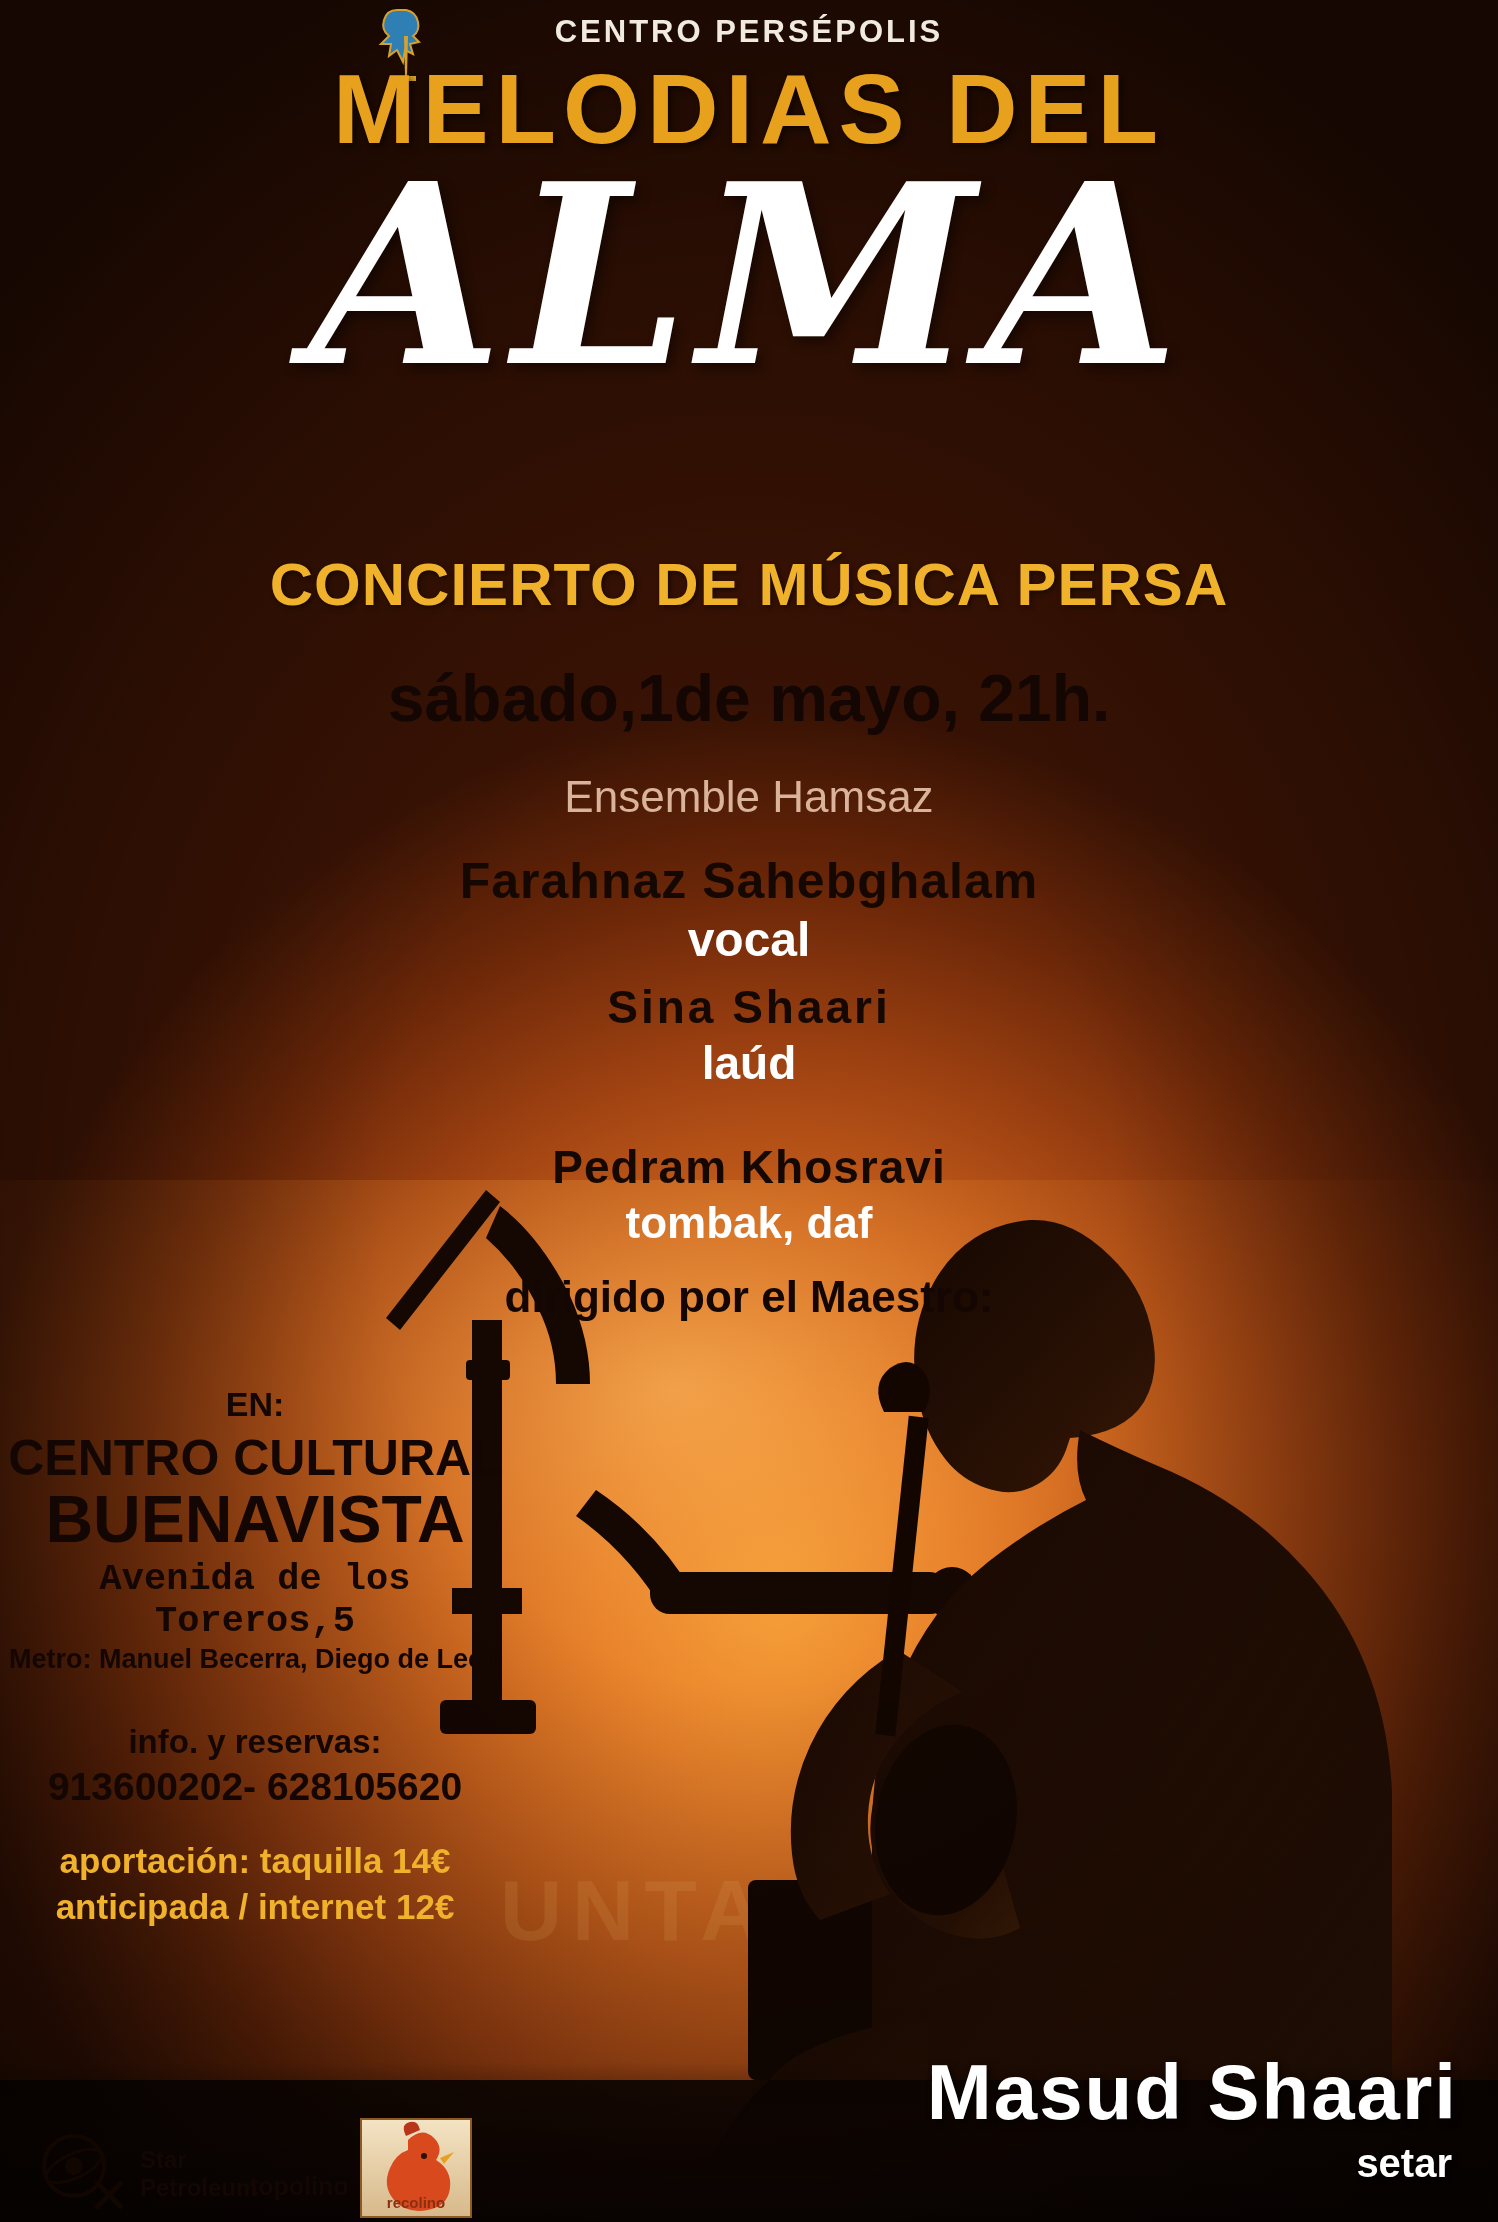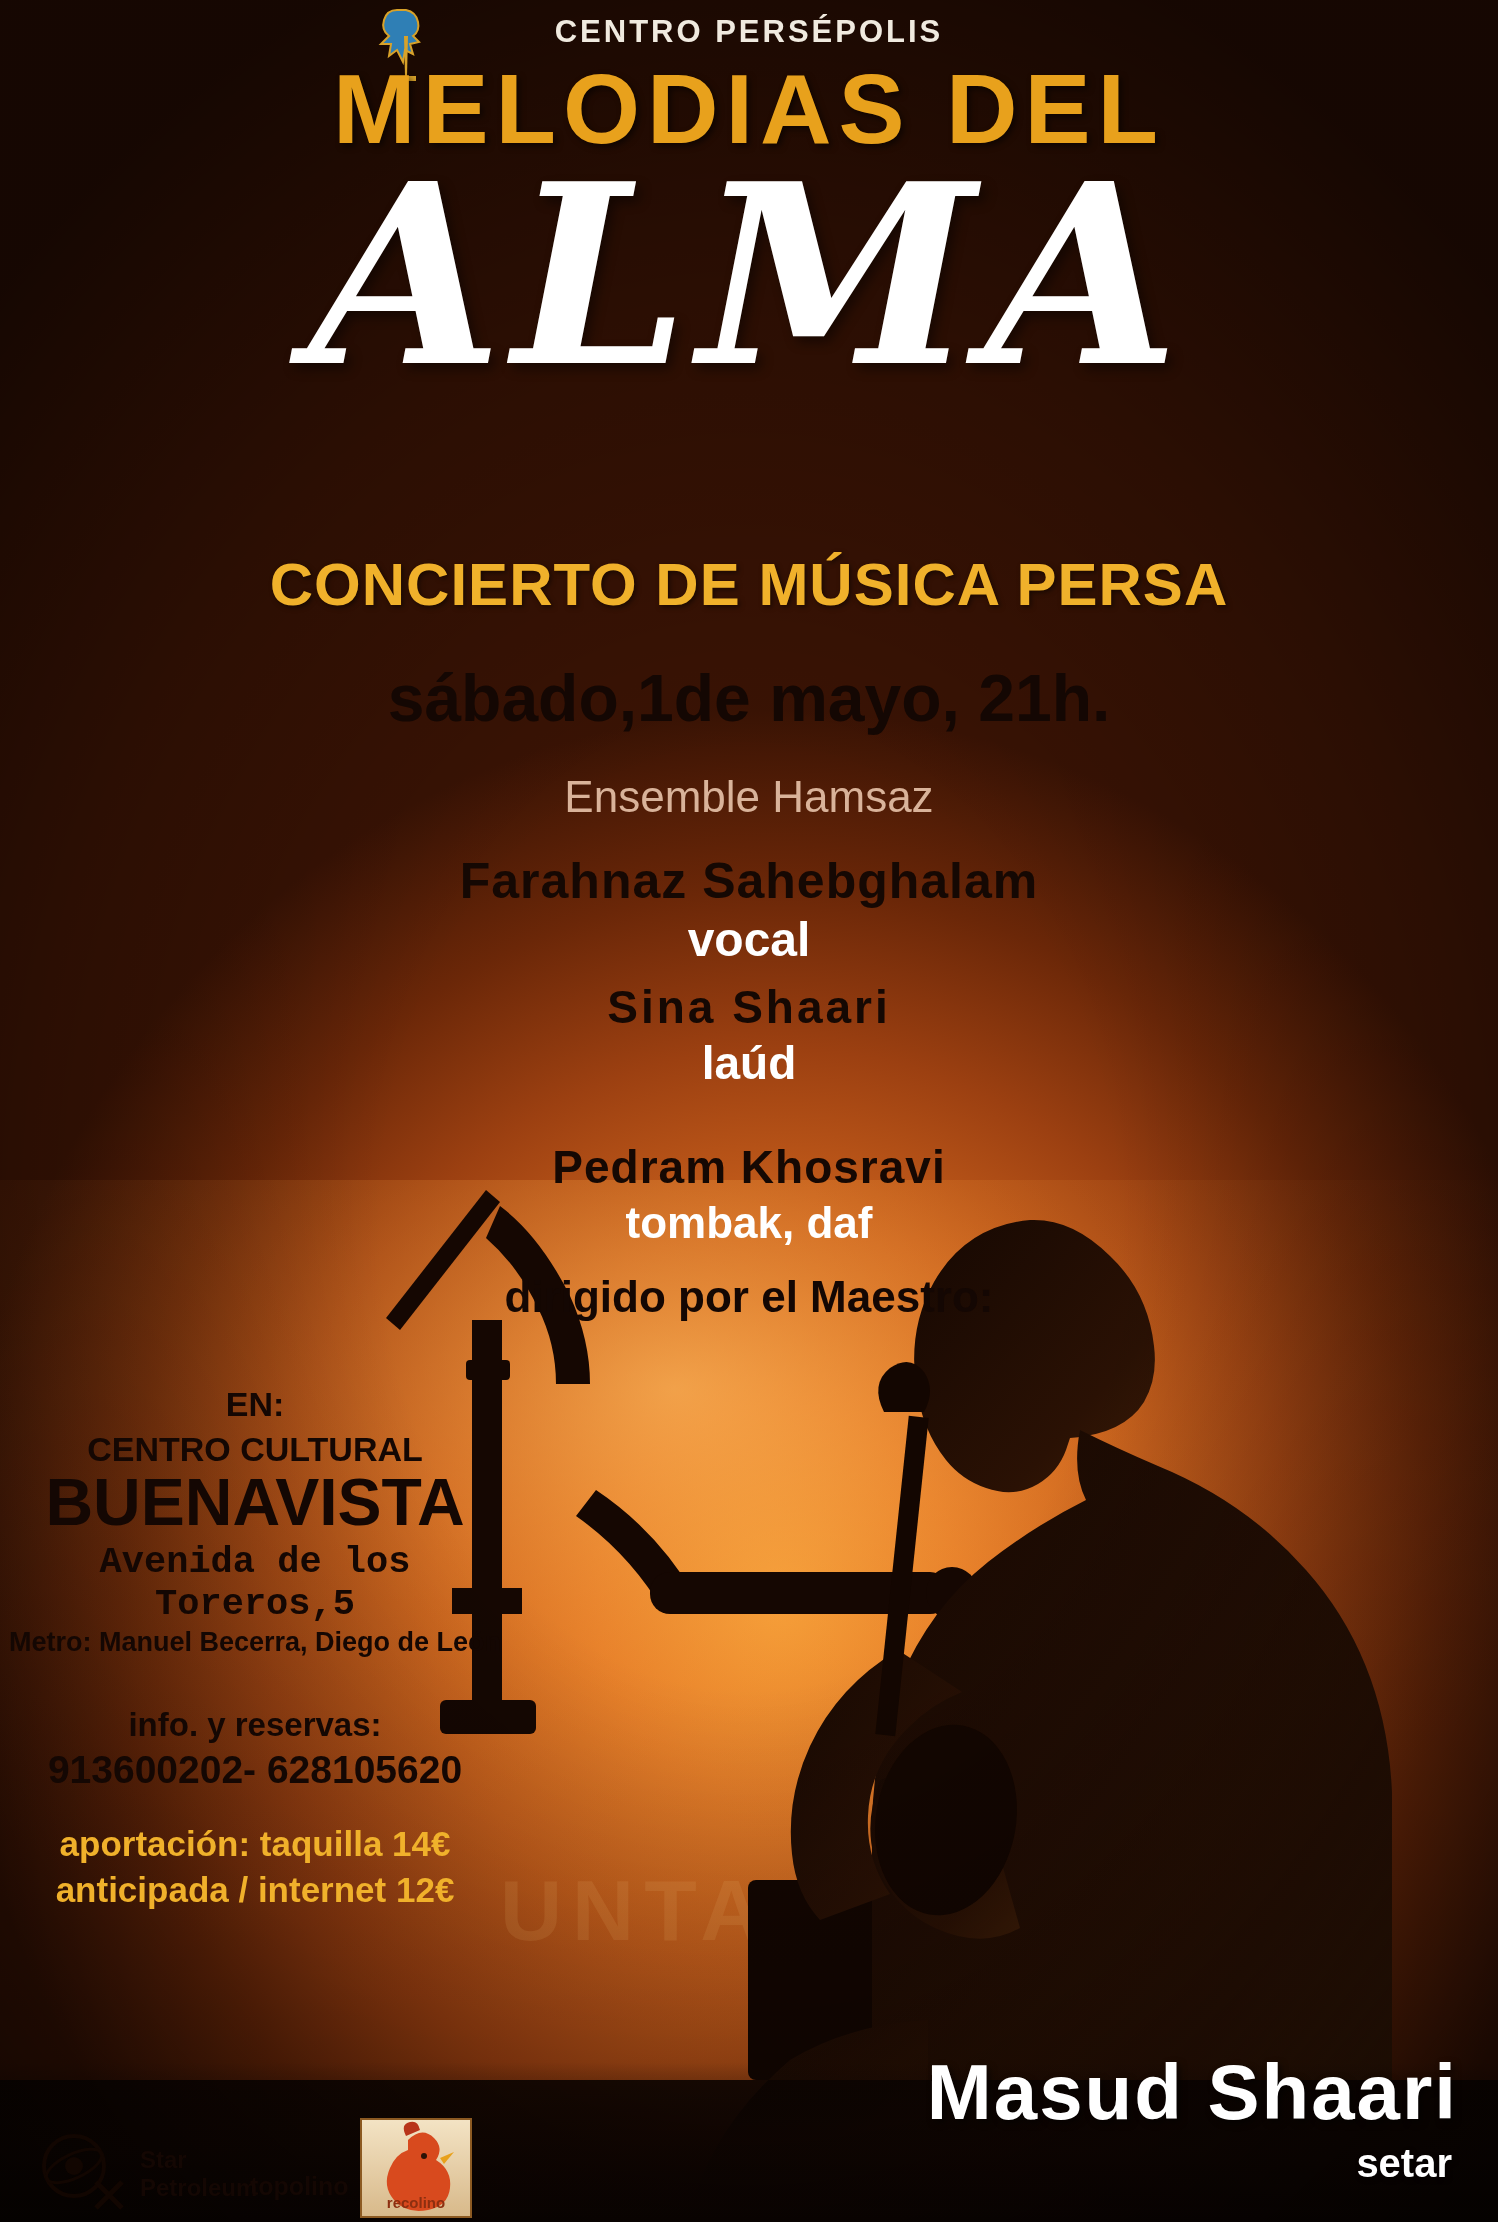--- a/index.html
+++ b/index.html
@@ -117,21 +117,21 @@
 
   
   #info-col {
     position: absolute;
     left: 0; top: 1385px;
     width: 510px;
     text-align: center;
     color: #140703;
   }
   #info-col .en { font-size: 34px; font-weight: bold; margin-bottom: 8px;}
-  #info-col .venue1 { font-size: 34px; font-weight: bold; line-height: 1.05;}
+  #info-col .venue1 { font-size: 50px; font-weight: bold; line-height: 1.05;}
   #info-col .venue2 { font-size: 66px; font-weight: bold; line-height: 1.05;}
   #info-col .addr { font-size: 37px; font-weight: bold; margin-top: 4px; font-family: Liberation Mono, monospace;}
   #info-col .metro { font-size: 27px; font-weight: bold; margin-top: 2px;}
   #info-col .resv-label { font-size: 33px; font-weight: bold; margin-top: 48px;}
   #info-col .phones { font-size: 39px; font-weight: bold; margin-top: 4px;}
   #info-col .price1 { font-size: 35px; font-weight: bold; margin-top: 32px; color: #f0b12b;}
   #info-col .price2 { font-size: 35px; font-weight: bold; margin-top: 6px; color: #f0b12b;}
   #info-col .web { font-size: 32px; font-weight: bold; margin-top: 26px; color: #ffffff;}
 
   

